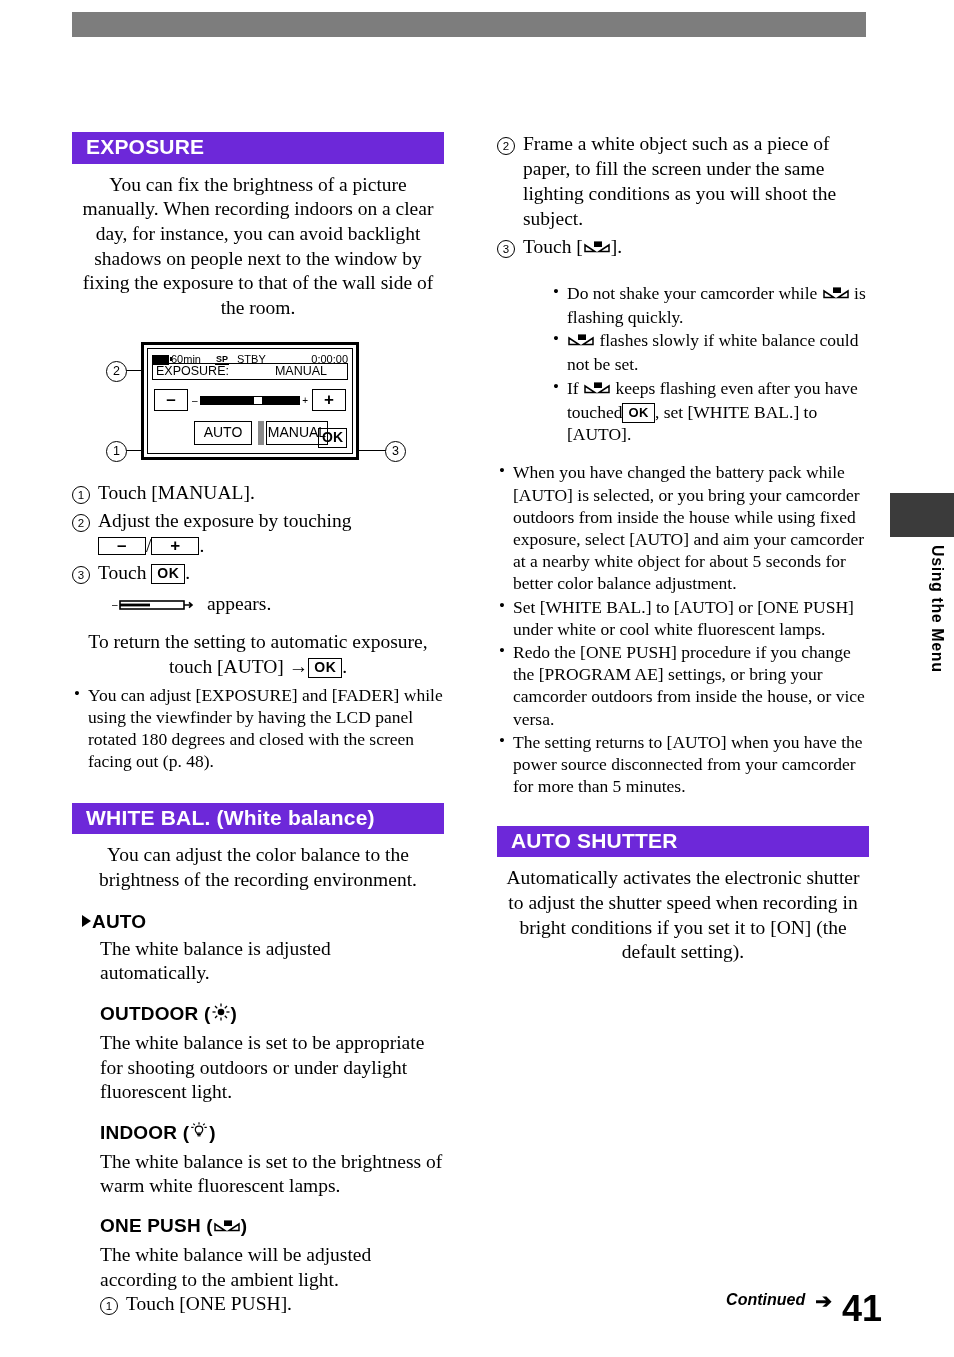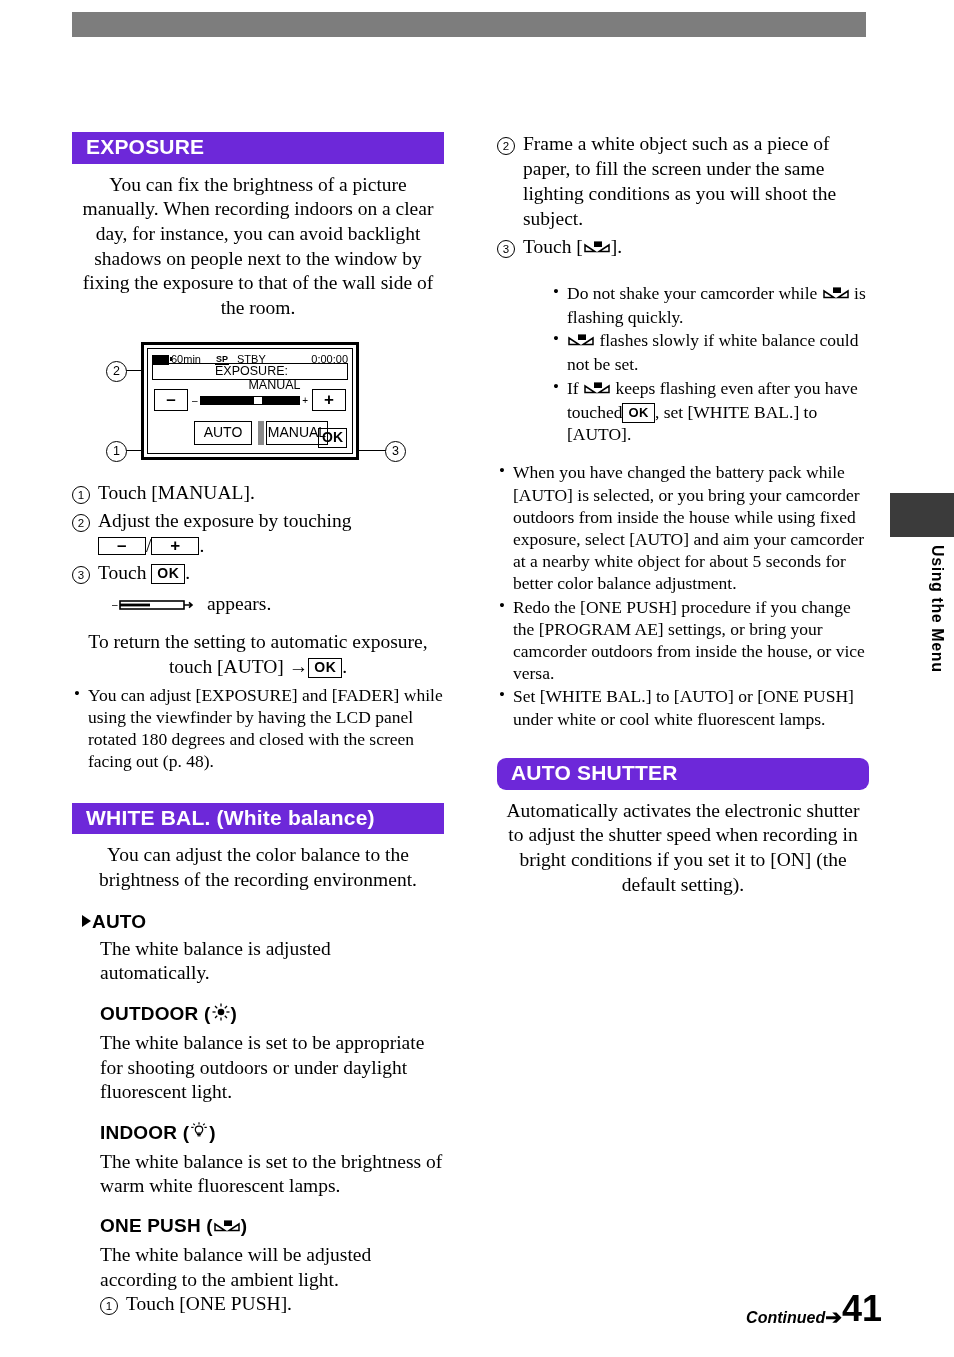--- a/index.html
+++ b/index.html
@@ -211,21 +211,20 @@
     left: 8px; top: 18px; right: 8px;
     height: 17px;
     border: 1.5px solid #000;
     box-sizing: border-box;
     font-family: "Liberation Sans", sans-serif;
     font-size: 12.5px;
     line-height: 14px;
     display: flex;
     align-items: center;
     padding-left: 3px;
-    flex-direction: column;
   }
   .lcd-exposure-row .val { margin-left: 46px; }
 
   .btn-minus, .btn-plus {
     position: absolute;
     width: 34px; height: 22px;
     border: 1.8px solid #000;
     box-sizing: border-box;
     background: #fff;
     font-family: "Liberation Sans", sans-serif;
@@ -332,22 +331,22 @@
     text-orientation: mixed;
     white-space: nowrap;
   }
 
   
   .footer {
     position: absolute;
     right: 72px;
     bottom: 30px;
     display: flex;
-    align-items: flex-end;
-    gap: 0;
+    align-items: flex-start;
+    gap: 10px;
   }
   .footer .cont {
     font-family: "Liberation Sans", sans-serif;
     font-weight: bold;
     font-style: italic;
     font-size: 16px;
   }
   .footer .pnum {
     font-family: "Liberation Sans", sans-serif;
     font-weight: bold;
@@ -561,25 +560,26 @@
                 <path d="M26 12.6 L16 12.6 L26 6 Z" fill="none" stroke="#000" stroke-width="1.5"></path>
               </svg></span>
           <span>keeps flashing even after you have touched</span><span class="ui-box" style="font-size:13px;">OK</span><span>, set [WHITE BAL.] to [AUTO].</span>
         </div>
       </div>
     </div>
   </div>
 
   <div class="bullets" style="margin-top:16px;">
     <div class="bullet">When you have changed the battery pack while [AUTO] is selected, or you bring your camcorder outdoors from inside the house while using fixed exposure, select [AUTO] and aim your camcorder at a nearby white object for about 5 seconds for better color balance adjustment.</div>
+    <div class="bullet">Set [WHITE BAL.] to [AUTO] or [ONE PUSH] under white or cool white fluorescent lamps.</div>
     <div class="bullet">Redo the [ONE PUSH] procedure if you change the [PROGRAM AE] settings, or bring your camcorder outdoors from inside the house, or vice versa.</div>
-    <div class="bullet">Set [WHITE BAL.] to [AUTO] or [ONE PUSH] under white or cool white fluorescent lamps.</div>
-  </div>
-
-  <div class="section-bar" style="margin-top:28px;border-radius:9px;">AUTO SHUTTER</div>
+    <div class="bullet">The setting returns to [AUTO] when you have the power source disconnected from your camcorder for more than 5 minutes.</div>
+  </div>
+
+  <div class="section-bar" style="margin-top:28px;">AUTO SHUTTER</div>
   <p class="body">Automatically activates the electronic shutter to adjust the shutter speed when recording in bright conditions if you set it to [ON] (the default setting).</p>
 </div>
 
 <div class="footer">
   <span class="cont">Continued</span>
   <span class="farrow">➔</span>
   <span class="pnum">41</span>
 </div>
 
 </body></html>

